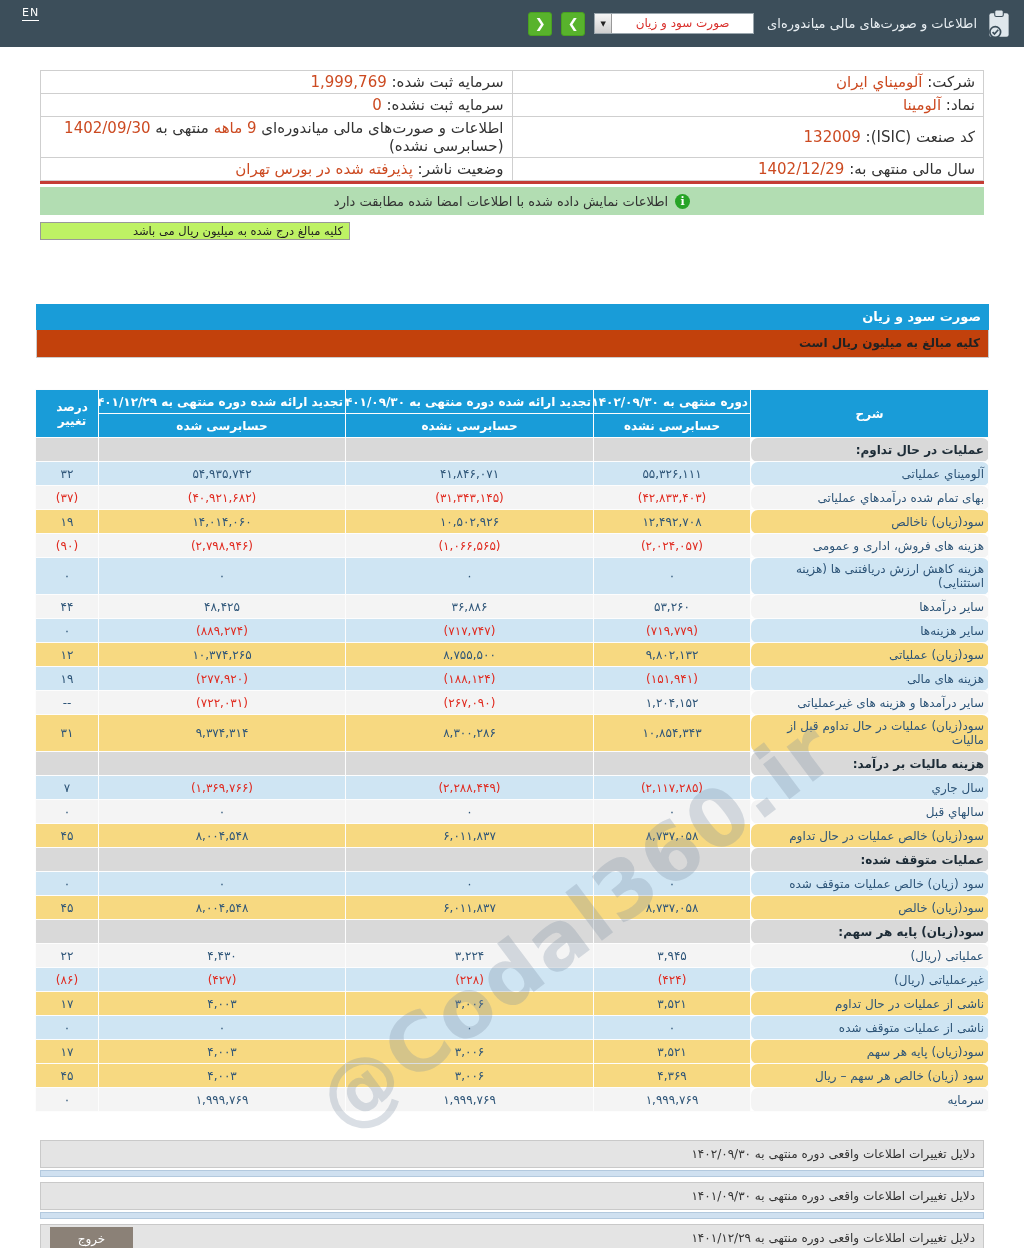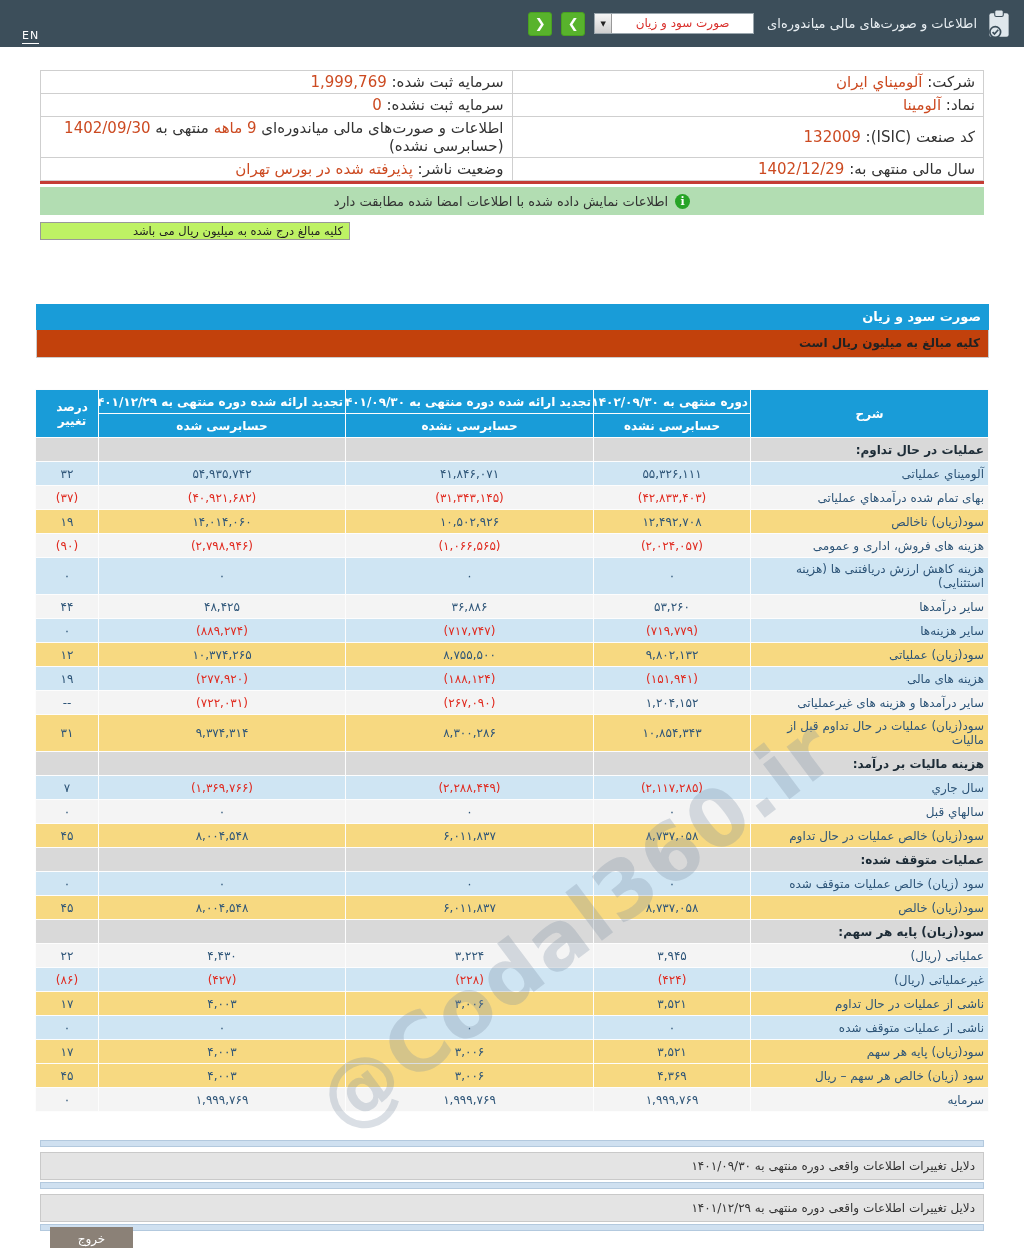--- a/index.html
+++ b/index.html
@@ -8,21 +8,21 @@
     font-family: "DejaVu Sans", "Liberation Sans", sans-serif;
     font-size: 12px;
     background: #fff;
     position: relative;
     overflow: hidden;
     direction: rtl;
   }
   
   .hdr { height:47px; background:#3c4e5a; position:relative; }
   .hdr-en {
-    position:absolute; left:22px; top:29px; color:#fff; font-size:11px;
+    position:absolute; left:22px; top:6px; color:#fff; font-size:11px;
     text-decoration:none; border-bottom:1px solid #fff; padding-bottom:1px; letter-spacing:1px;
   }
   .hdr-right { position:absolute; right:12px; top:0; height:47px; display:flex; align-items:center; gap:9px; }
   .clip-ico { width:26px; height:30px; display:block; }
   .hdr-title { color:#e8eef2; font-size:13px; white-space:nowrap; }
   .select-box {
     width:160px; height:21px; background:#fff; border:1px solid #9aa6ad;
     display:flex; align-items:center; margin-right:4px;
   }
   .select-text { flex:1; text-align:center; color:#d9302c; font-size:12px; line-height:19px; white-space:nowrap; overflow:hidden; }
@@ -59,21 +59,21 @@
   .main { margin:64px 35px 0 36px; position:relative; }
   .blue-bar { height:26px; line-height:26px; background:#199cd8; color:#fff; font-weight:bold; font-size:13px; padding:0 8px; }
   .unit-row { height:28px; line-height:26px; border:1px solid #ccc; border-top:none; background:#c2410c; font-weight:bold; color:#222; padding:0 8px; margin-bottom:31px; }
   table.stmt { width:100%; border-collapse:collapse; table-layout:fixed; border:1px solid #c9c9c9; }
   table.stmt th {
     background:#199cd8; color:#fff; border:1px solid #fdfdfd; font-weight:bold;
     font-size:12px; padding:3px 2px; white-space:nowrap; overflow:hidden; text-align:center; height:24px;
   }
   table.stmt th.wrap { white-space:normal;padding-left:12px; }
   table.stmt td { border:1px solid #fdfdfd; padding:4px 4px; font-size:12px; height:24px; }
-  td.lbl { color:#2e5578; padding-right:6px; }
+  td.lbl { color:#2e5578; padding-right:6px;border-radius:7px; }
   td.val { text-align:center; color:#2e5578; direction:ltr; }
   tr.blue  td { background:#cfe5f3; }
   tr.white td { background:#f4f4f4; }
   tr.yellow td { background:#f7d981; }
   tr.section td { background:#d9d9d9; }
   tr.section td.lbl { font-weight:bold; color:#1c2b36; }
   .neg { color:#e02a1f !important; }
   
   .wm {
     position:absolute; top:575px; left:230px; transform:rotate(-37deg); transform-origin:center;
@@ -392,20 +392,21 @@
           <td class="val">۰</td>
         </tr>
       </tbody>
   </table>
 
   <div class="wm">@Codal360.ir</div>
 </div>
 
 <div class="accs">
   <div class="acc-group">
+    <div class="acc-bar">دلایل تغییرات اطلاعات واقعی دوره منتهی به ۱۴۰۲/۰۹/۳۰</div>
     <div class="acc-strip"></div>
   </div>
   <div class="acc-group">
     <div class="acc-bar">دلایل تغییرات اطلاعات واقعی دوره منتهی به ۱۴۰۱/۰۹/۳۰</div>
     <div class="acc-strip"></div>
   </div>
   <div class="acc-group">
     <div class="acc-bar">دلایل تغییرات اطلاعات واقعی دوره منتهی به ۱۴۰۱/۱۲/۲۹</div>
     <div class="acc-strip"></div>
   </div>

